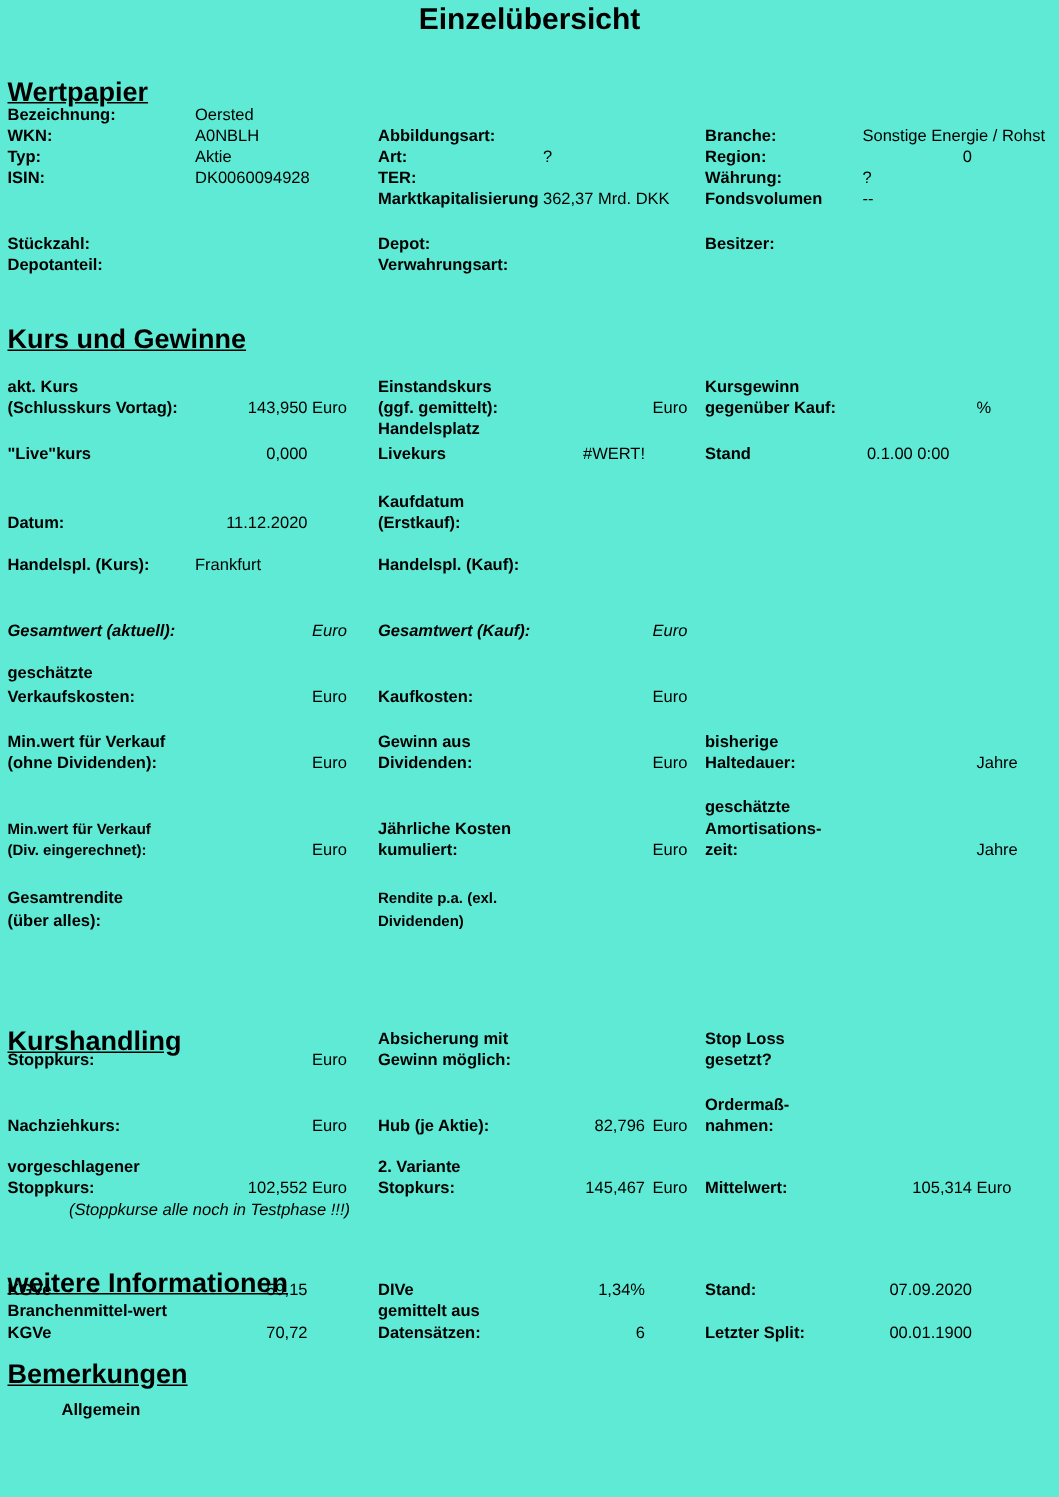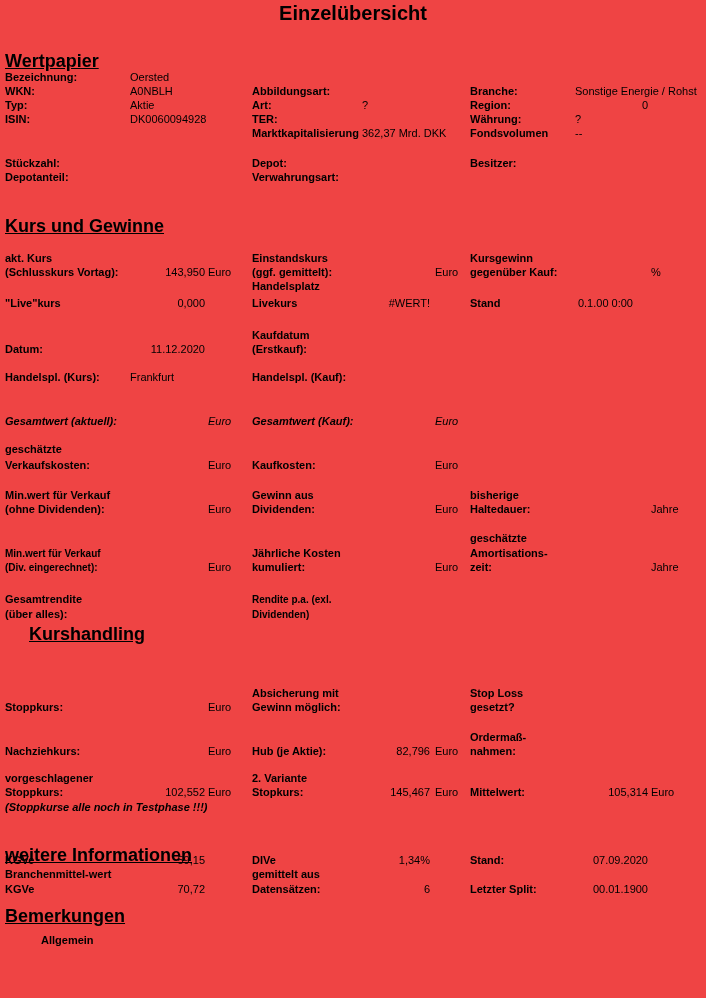--- a/index.html
+++ b/index.html
@@ -1,28 +1,28 @@
 <!DOCTYPE html>
 <html><head>
 <meta charset="utf-8">
 <style>
   html,body{margin:0;padding:0;background:#fff;}
   body{width:706px;height:998px;font-family:"Liberation Sans",sans-serif;color:#000;}
-  .page{position:relative;width:706px;height:998px;background:#ef4444;overflow:hidden;}
+  .page{position:relative;width:706px;height:998px;background:#5eead4;overflow:hidden;}
   .title{position:absolute;top:2px;left:0;width:706px;text-align:center;
          font-size:20px;font-weight:bold;letter-spacing:0px;}
   .header{position:absolute;left:5px;font-size:18px;font-weight:bold;
           text-decoration:underline;white-space:nowrap;line-height:20px;}
   .line{position:absolute;left:0;width:706px;height:14px;}
   .cell{position:absolute;top:0;white-space:nowrap;font-size:11px;line-height:13px;}
   .lbl{font-weight:bold;}
   .val{font-weight:normal;}
   .r{text-align:right;}
   .sm{font-size:10px;}
-  .it{font-style:italic;font-weight:bold;}
+  .it{font-style:italic;font-weight:normal;margin-left:41px;}
   
   .slot-a  {left:5px;}
   .slot-bl {left:130px;}
   .slot-bv {left:115px;width:90px;}
   .slot-bu {left:208px;}
   .slot-c  {left:252px;}
   .slot-dl {left:362px;}
   .slot-dv {left:345px;width:85px;}
   .slot-du {left:435px;}
   .slot-e  {left:470px;}
@@ -163,21 +163,21 @@
         <span class="cell slot-fu val">Jahre</span>
       </div>
       <div class="line" style="top: 593px; padding-left: 39px;">
         <span class="cell slot-a lbl">Gesamtrendite</span>
         <span class="cell slot-c lbl sm">Rendite p.a. (exl.</span>
       </div>
       <div class="line" style="top: 608px;">
         <span class="cell slot-a lbl">(über alles):</span>
         <span class="cell slot-c lbl sm">Dividenden)</span>
       </div>
-      <div class="header" style="top: 624px; margin-left: 24px;">Kurshandling</div>
+      <div class="header" style="top: 684px;">Kurshandling</div>
       <div class="line" style="top: 687px;">
         <span class="cell slot-c lbl">Absicherung mit</span>
         <span class="cell slot-e lbl">Stop Loss</span>
       </div>
       <div class="line" style="top: 701px;">
         <span class="cell slot-a lbl">Stoppkurs:</span>
         <span class="cell slot-bu val">Euro</span>
         <span class="cell slot-c lbl">Gewinn möglich:</span>
         <span class="cell slot-e lbl">gesetzt?</span>
       </div>

